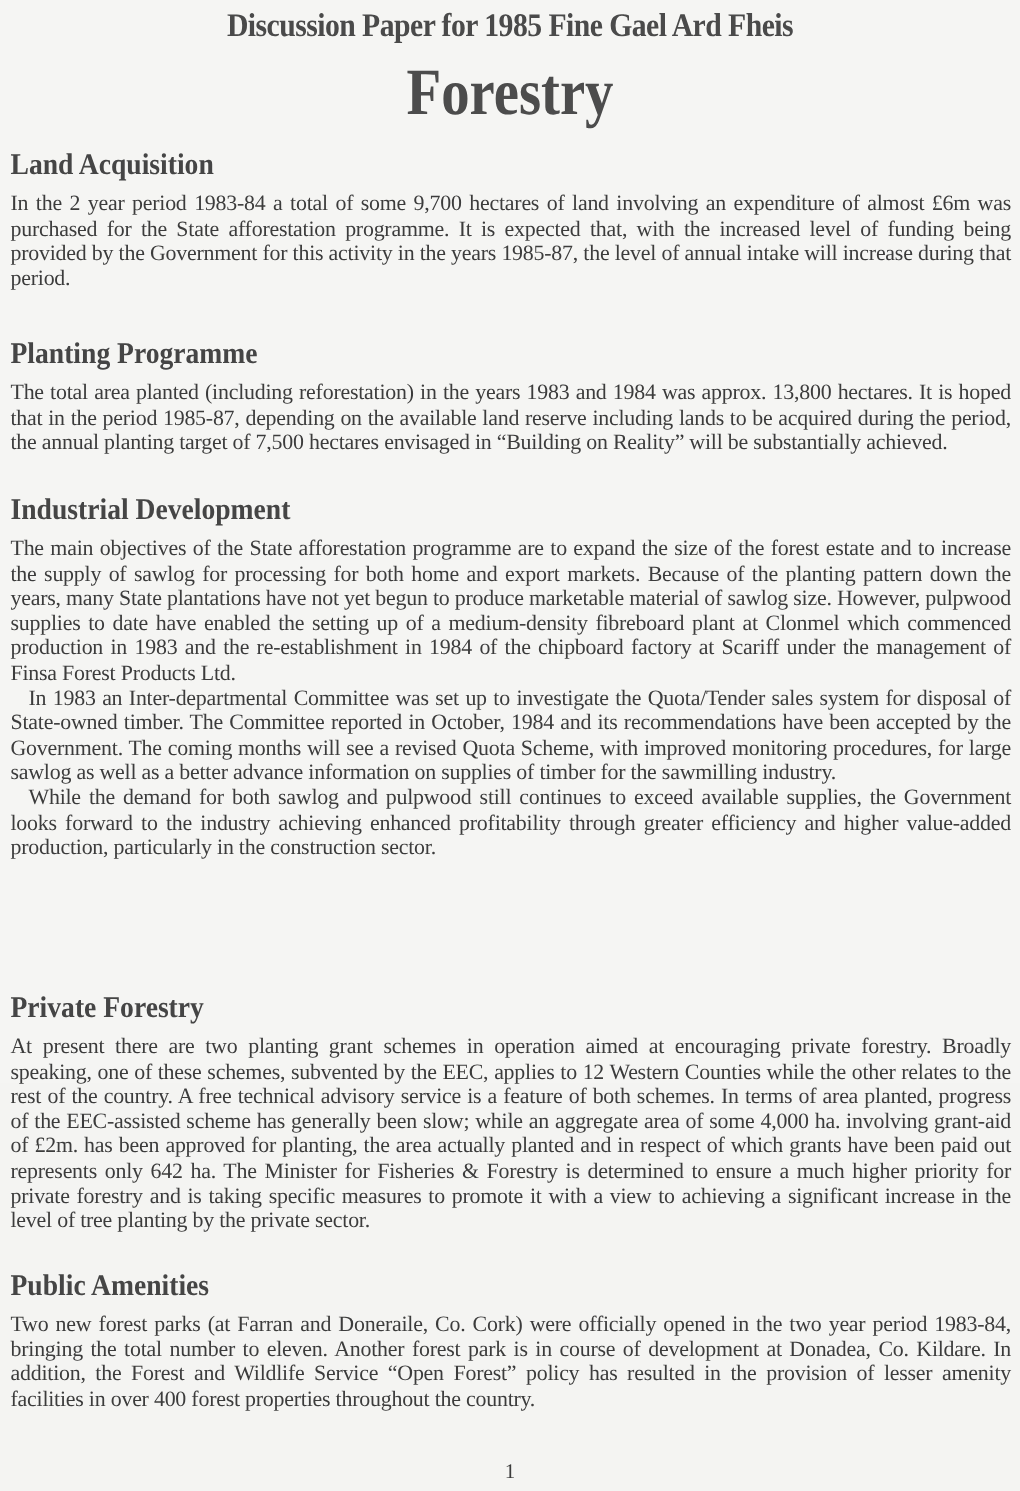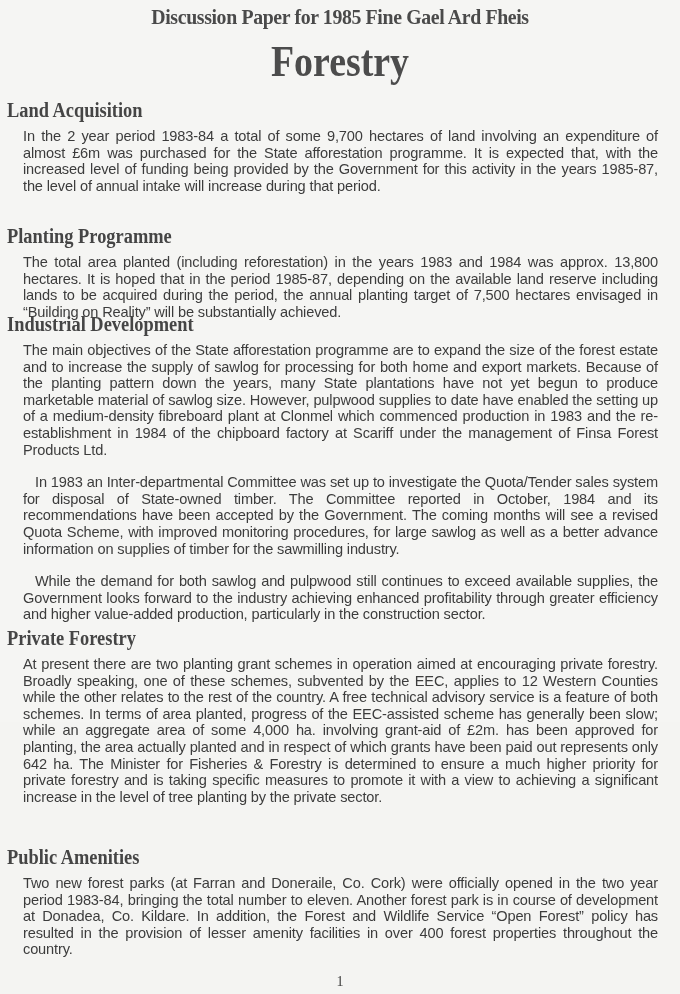--- a/index.html
+++ b/index.html
@@ -59,38 +59,38 @@
       font-family: "Liberation Serif", serif;
       font-weight: bold;
       font-size: 20px;
       line-height: 24px;
       color: #454545;
       transform-origin: left center;
       transform: scaleX(0.92);
       white-space: nowrap;
     }
     .section p {
-      margin: 16px;
-      font-family: Liberation Sans, sans-serif;
+      margin: 0;
+      font-family: Liberation Serif, serif;
       font-size: 14.6px;
       line-height: 16.6px;
       text-align: justify;
       color: #3c3c3c;
       letter-spacing: -0.15px;
     }
     .section p.indent {
       text-indent: 12px;
     }
     .section h2 + p {
       margin-top: 6px;
     }
     #sec-land { top: 98px; }
     #sec-planting { top: 224px; }
-    #sec-industrial { top: 312px; }
-    #sec-private { top: 626px; }
+    #sec-industrial { top: 328px; }
+    #sec-private { top: 660px; }
     #sec-amenities { top: 845px; }
     .page-number {
       position: absolute;
       left: 0;
       width: 680px;
       top: 974px;
       text-align: center;
       font-family: "Liberation Serif", serif;
       font-size: 14px;
       color: #3c3c3c;

